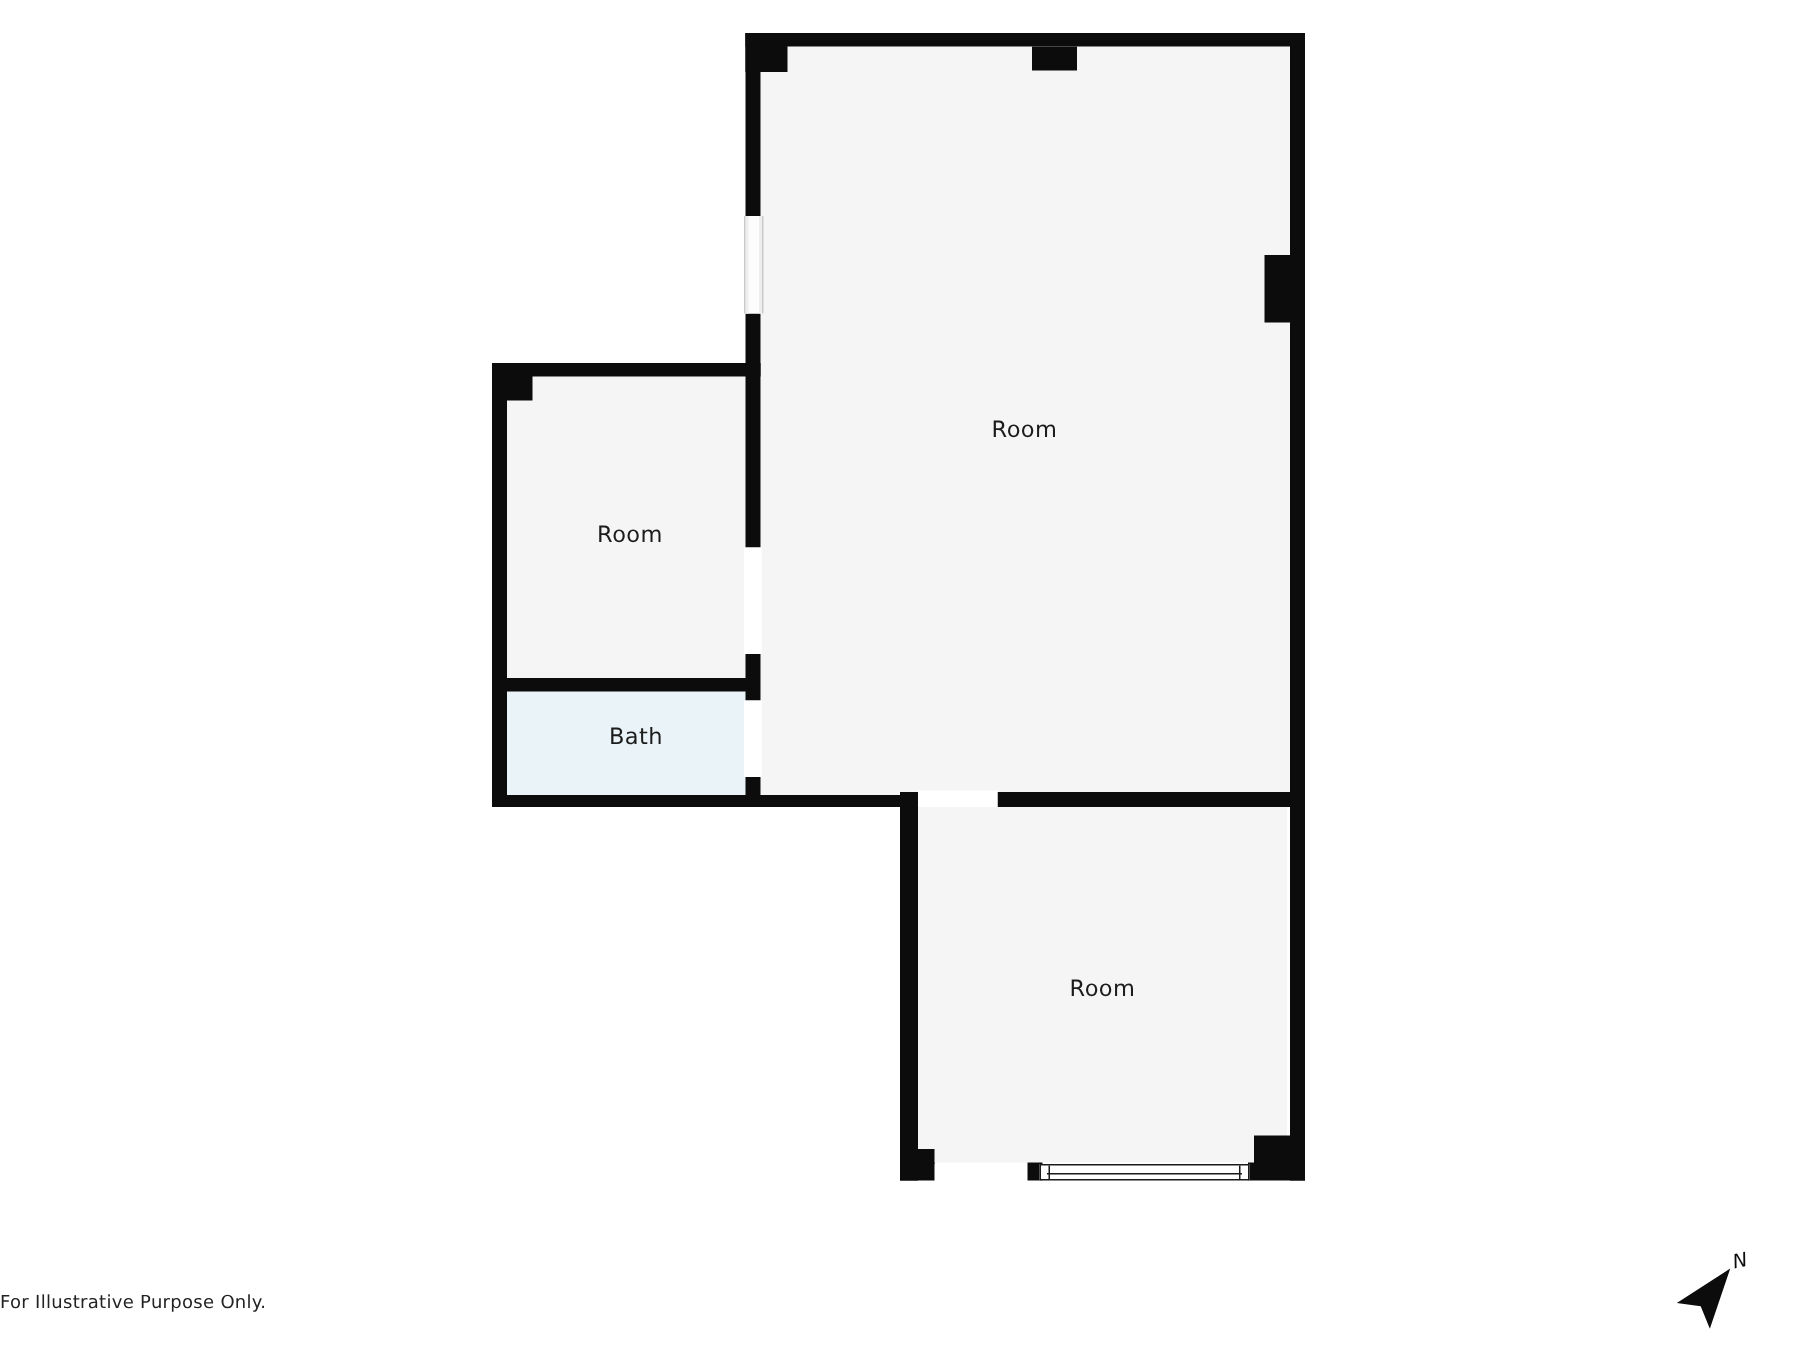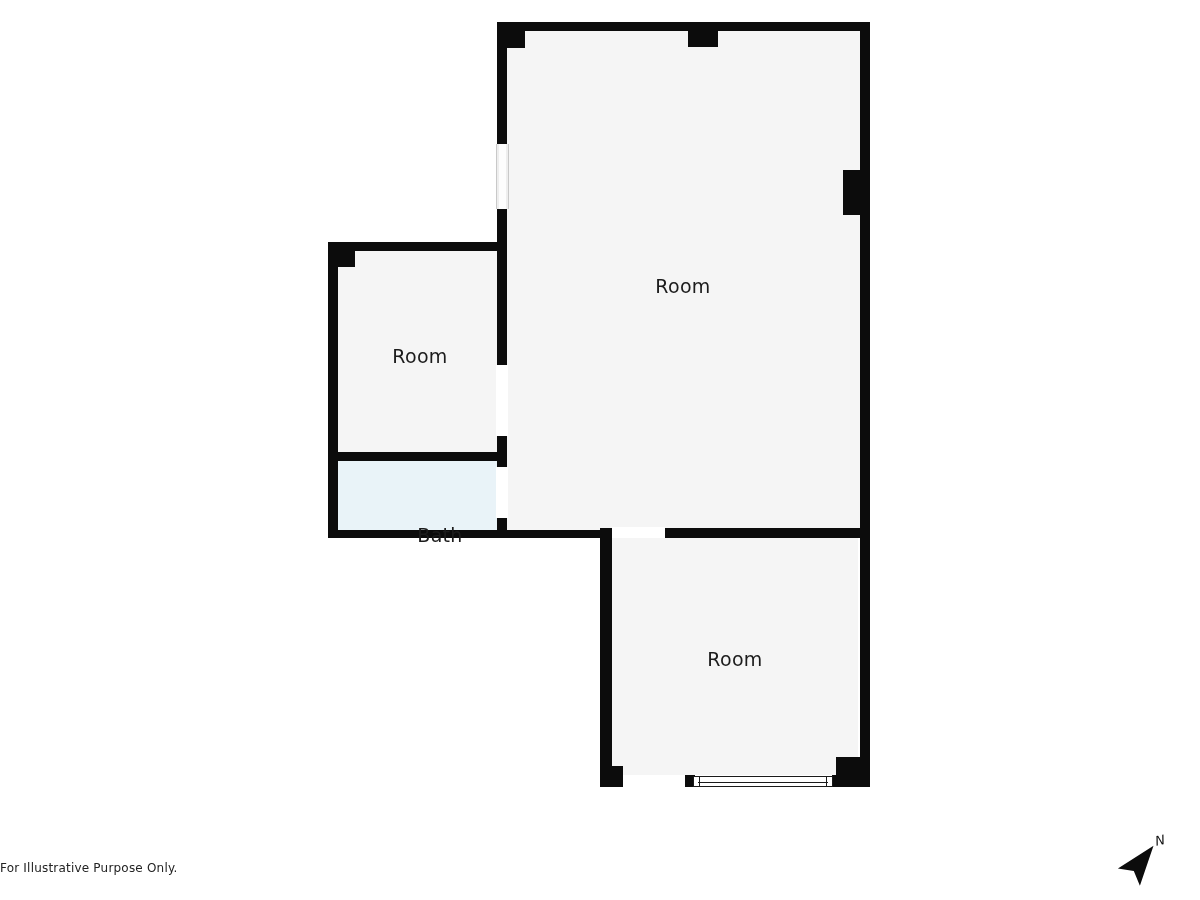--- a/index.html
+++ b/index.html
@@ -7,21 +7,21 @@
     width:1200px;height:900px;position:relative;overflow:hidden;
     background:var(--bg,#ffffff);
     font-family:"DejaVu Sans","Liberation Sans",sans-serif;
   }
   .wall{position:absolute;background:var(--wall,#0c0c0c);}
   .floor{position:absolute;background:var(--floor,#f5f5f5);}
   .floor-bath{position:absolute;background:var(--bath,#e9f3f8);}
   .door-gap{position:absolute;background:#ffffff;z-index:3;}
   .room-label{
     position:absolute;z-index:5;transform:translate(-50%,-50%);
-    color:var(--labeltext,#1c1c1c);font-size:19px;letter-spacing:.3px;white-space:nowrap;
+    color:var(--labeltext,#1c1c1c);font-size:15px;letter-spacing:.3px;white-space:nowrap;
   }
   .window-v{
     position:absolute;z-index:4;background:#fdfdfd;
     border-left:1px solid #c9c9c9;border-right:1px solid #c9c9c9;
     box-shadow:inset 2px 0 0 #eeeeee, inset -2px 0 0 #eeeeee;
   }
   .window-h{
     position:absolute;z-index:4;background:#ffffff;border:1px solid #1a1a1a;box-sizing:border-box;
   }
   .window-h .mid{
@@ -74,21 +74,21 @@
 
 <div class="window-v" style="left:496px;top:144px;width:11px;height:65px;"></div>
 <div class="window-h" style="left:693px;top:776px;width:140px;height:11px;">
   <div class="mid"></div>
   <div class="cap" style="left:5px;"></div>
   <div class="cap" style="right:5px;"></div>
 </div>
 
 <div class="room-label" style="left:683px;top:286px;">Room</div>
 <div class="room-label" style="left:420px;top:356px;">Room</div>
-<div class="room-label" style="left:440px;top:491px;margin-top:44px;">Bath</div>
+<div class="room-label" style="left:424px;top:491px;">Bath</div>
 <div class="room-label" style="left:735px;top:659px;">Room</div>
 
 <div class="footer-note">For Illustrative Purpose Only.</div>
 
 <div class="compass">
   <svg width="78" height="68" viewBox="0 0 78 68">
     <polygon points="50.5,19.7 36.9,59.8 30.8,44.9 14.9,42.6" fill="#0c0c0c"></polygon>
     <text x="52" y="19" font-size="13" font-style="italic" font-family="DejaVu Sans, Liberation Sans, sans-serif" fill="#0c0c0c" transform="rotate(-12 56 14)">N</text>
   </svg>
 </div>

